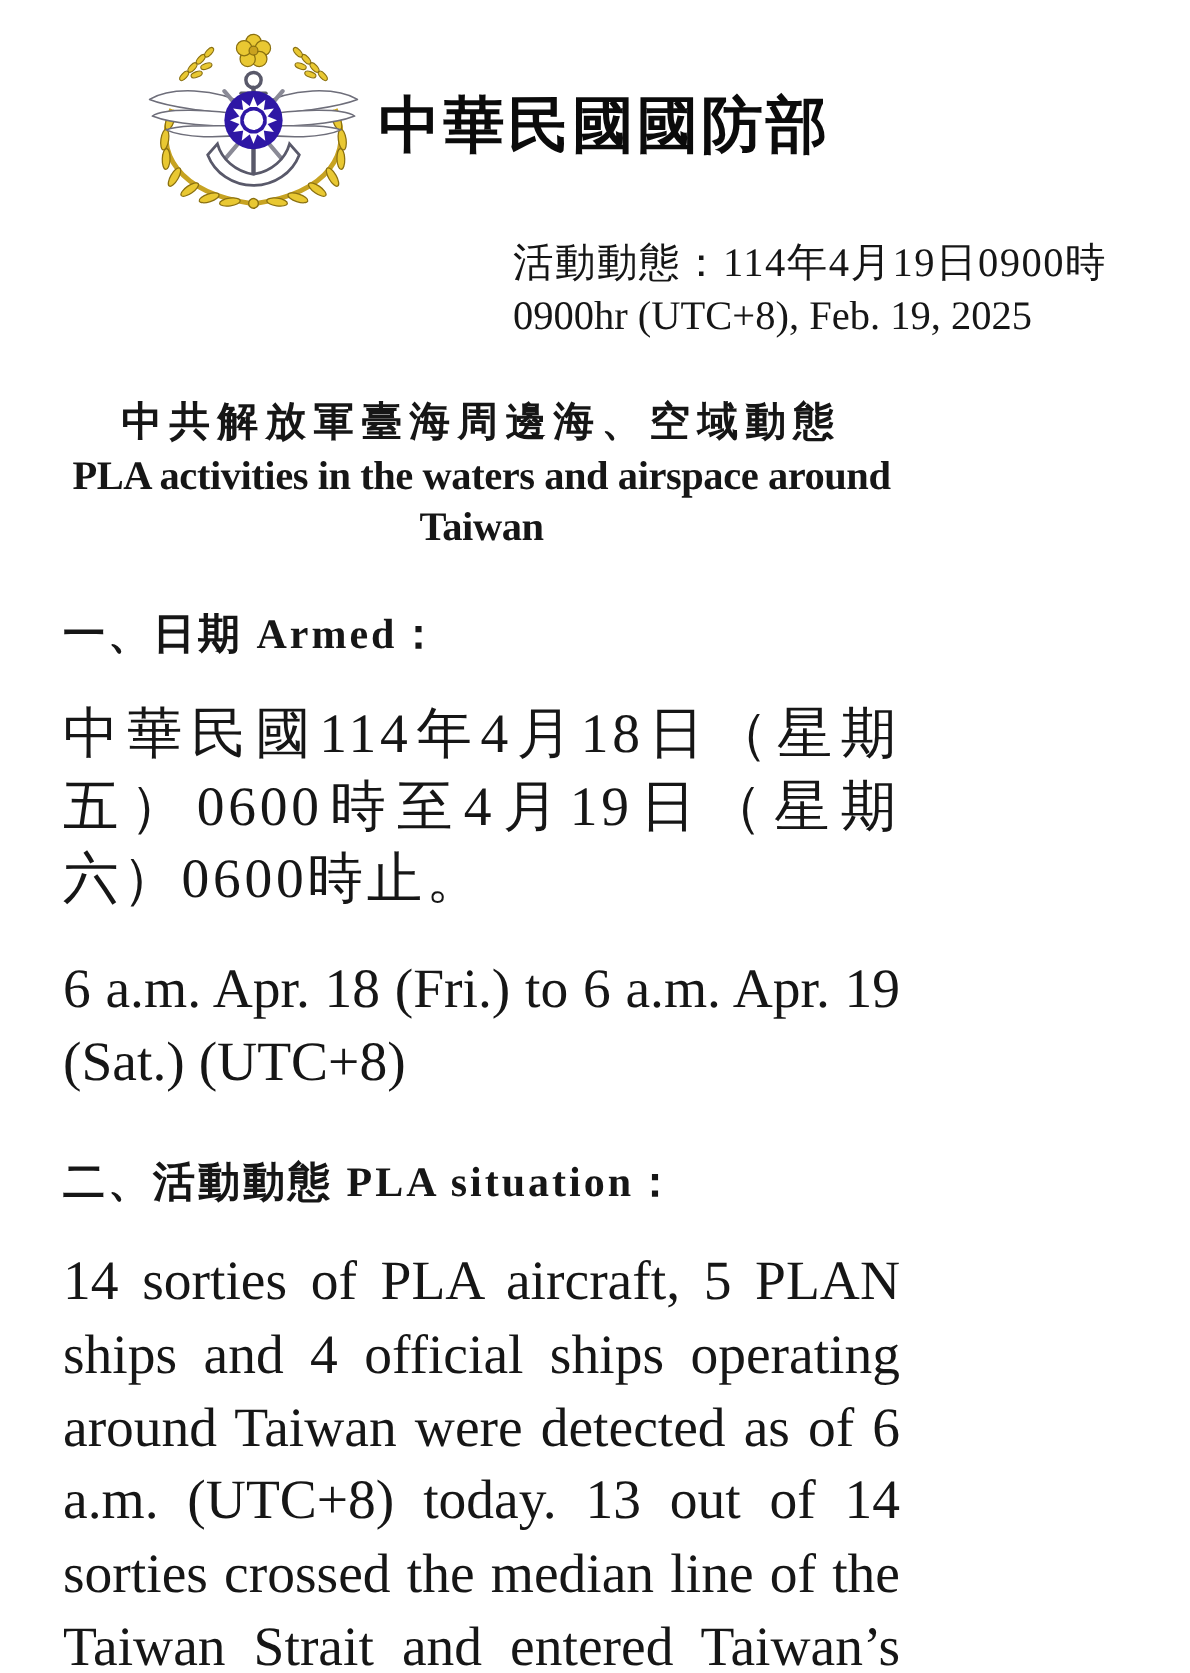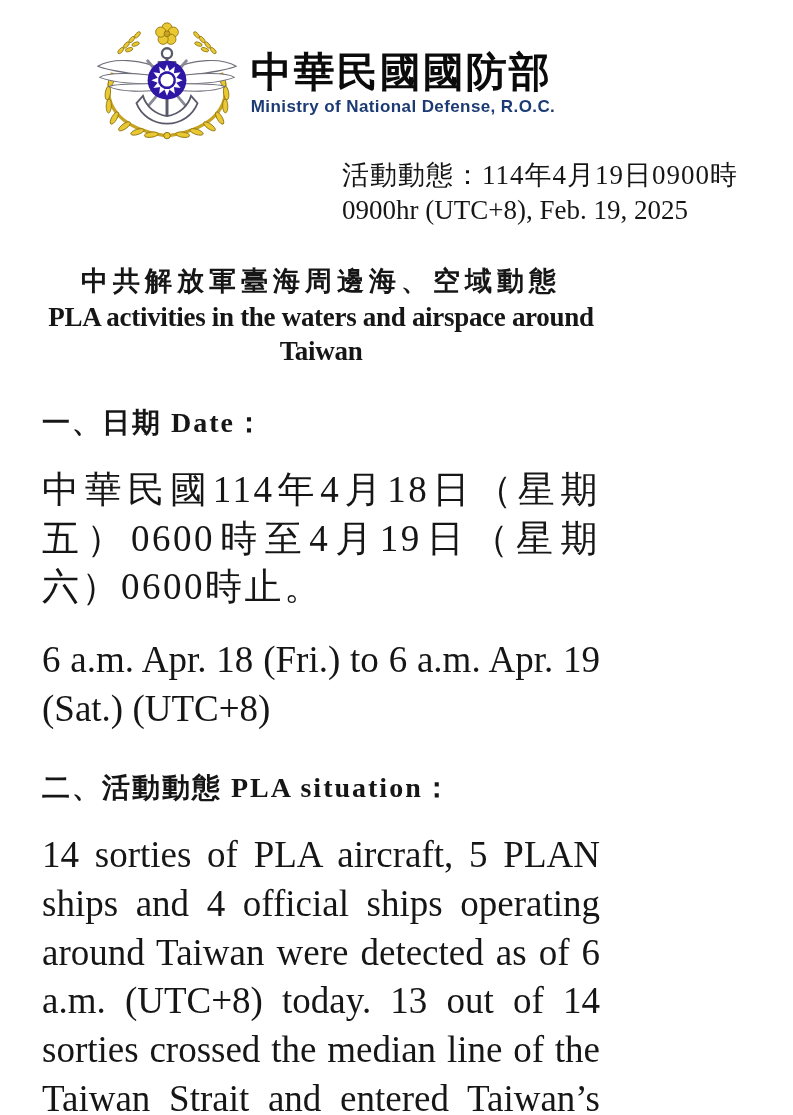--- a/index.html
+++ b/index.html
@@ -195,36 +195,35 @@
             <use href="#ray" transform="rotate(300)"></use>
             <use href="#ray" transform="rotate(330)"></use>
           </g>
         </g>
 
         <circle cx="80" cy="124" r="3.5" fill="#e9c832" stroke="#8a7010"></circle>
       </svg>
     </div>
     <div class="org-block">
       <div class="org-zh">中華民國國防部</div>
-      <div class="org-en">Ministry of National Defense, R.O.C.</div>
     </div>
   </header>
 
   <div class="release">
     <div class="release-zh">活動動態：114年4月19日0900時</div>
     <div class="release-en">0900hr (UTC+8), Feb. 19, 2025</div>
   </div>
 
   <div class="doc-title">
     <div class="title-zh">中共解放軍臺海周邊海、空域動態</div>
     <div class="title-en">PLA activities in the waters and airspace around Taiwan</div>
   </div>
 
   <section>
-    <div class="sec-heading">一、日期 Date：</div>
+    <div class="sec-heading">一、日期 Armed：</div>
     <p class="para para-zh">中華民國114年4月18日（星期五）0600時至4月19日（星期六）0600時止。</p>
     <p class="para para-en">6 a.m. Apr. 18 (Fri.) to 6 a.m. Apr. 19 (Sat.) (UTC+8)</p>
   </section>
 
   <section>
     <div class="sec-heading">二、活動動態 PLA situation：</div>
     <p class="para para-en">14 sorties of PLA aircraft, 5 PLAN ships and 4 official ships operating around Taiwan were detected as of 6 a.m. (UTC+8) today. 13 out of 14 sorties crossed the median line of the Taiwan Strait and entered Taiwan’s northern and southwestern ADIZ. ROC Armed Forces have monitored the situation and employed CAP aircraft, Navy ships, and coastal missile systems in response to detected activities.</p>
   </section>
 
 </div>

